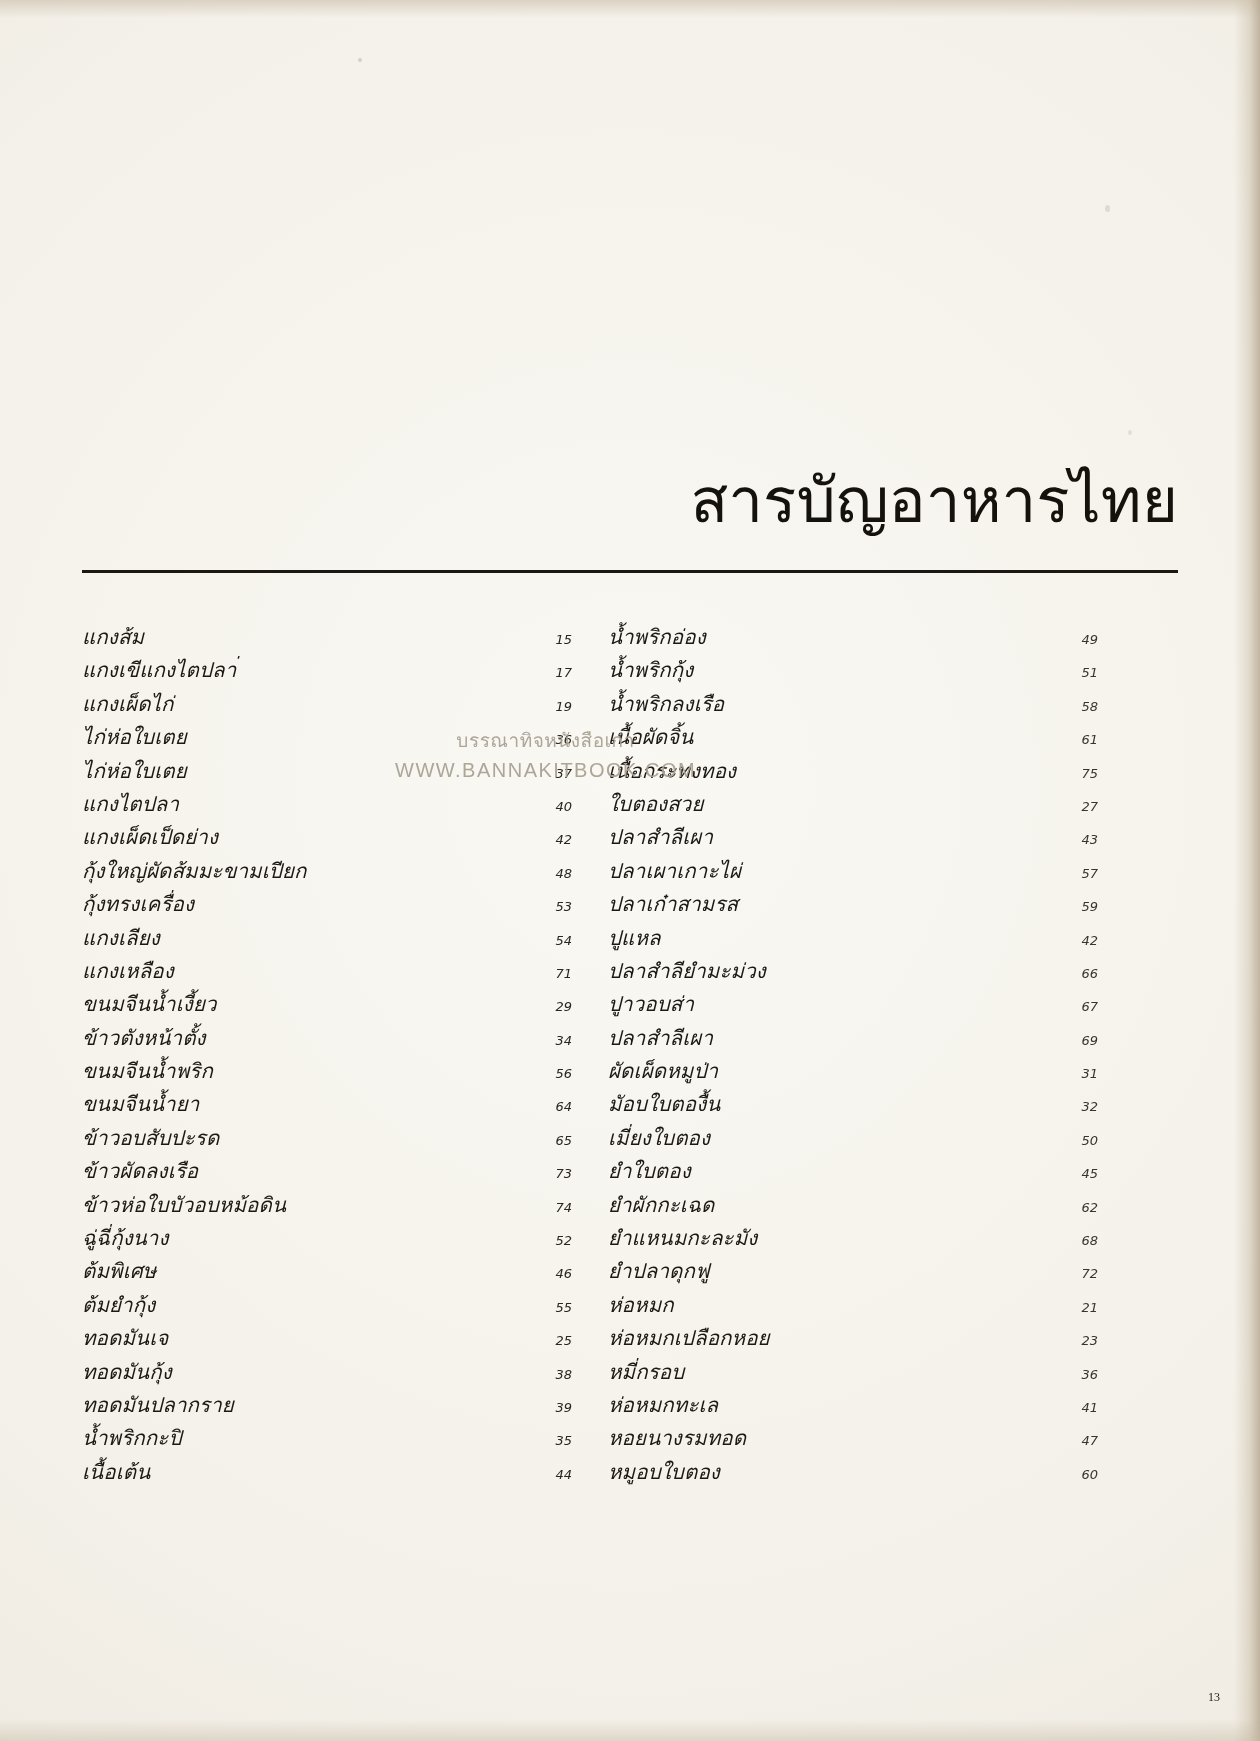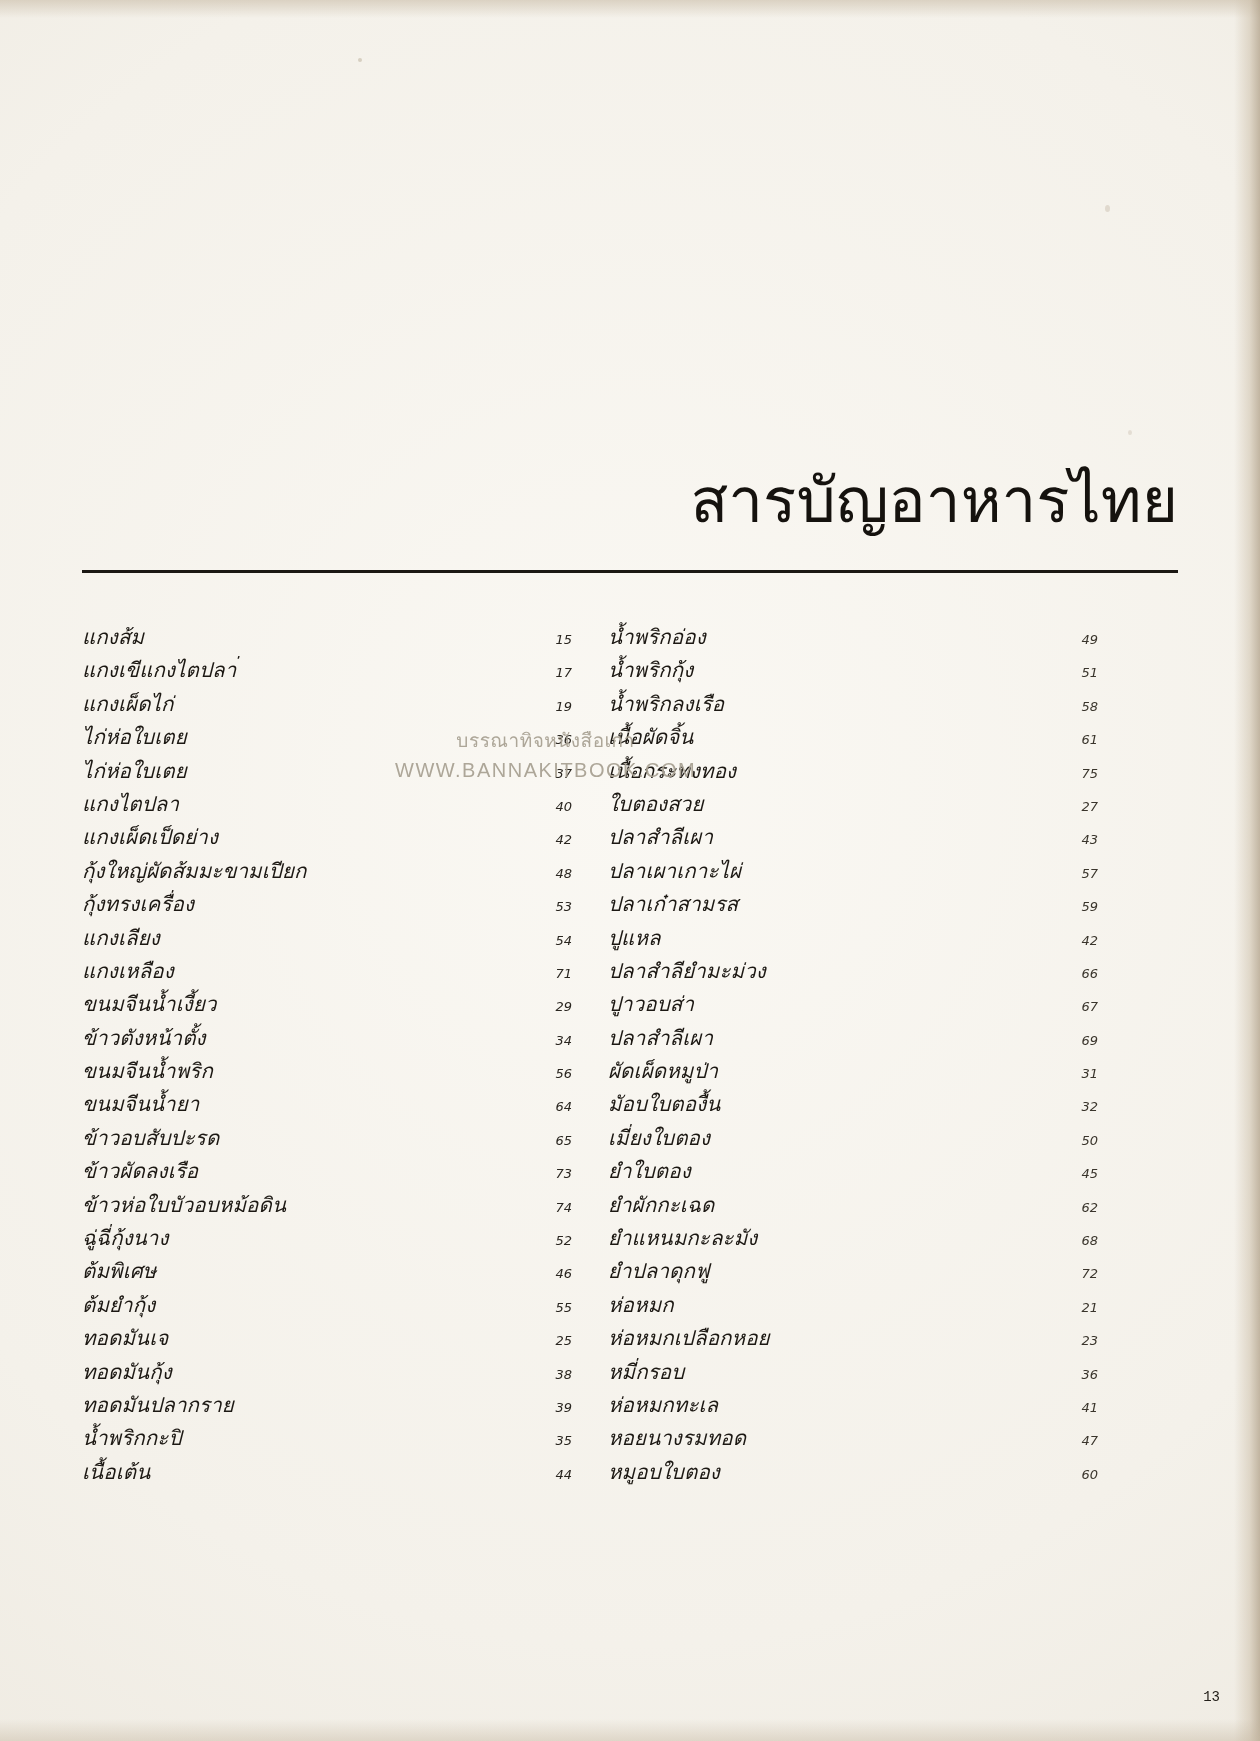--- a/index.html
+++ b/index.html
@@ -132,23 +132,23 @@
     letter-spacing: 1.5px;
     margin-top: 4px;
     font-family: Liberation Sans, sans-serif;
     opacity: .95;
   }
 
   .folio {
     position: absolute;
     right: 40px;
     bottom: 36px;
-    font-size: 14px;
+    font-size: 12px;
     color: #24201a;
-    font-family: Liberation Mono, monospace;
+    font-family: Liberation Serif, serif;
   }
 </style>
 </head>
 <body>
 
 <div class="page">
   <div class="page-edge-top"></div>
   <div class="page-edge-right"></div>
   <div class="page-edge-bottom"></div>
 

